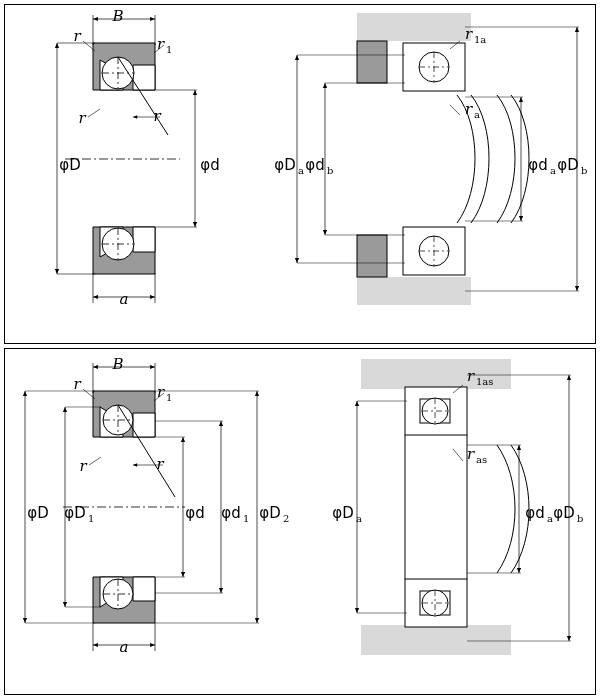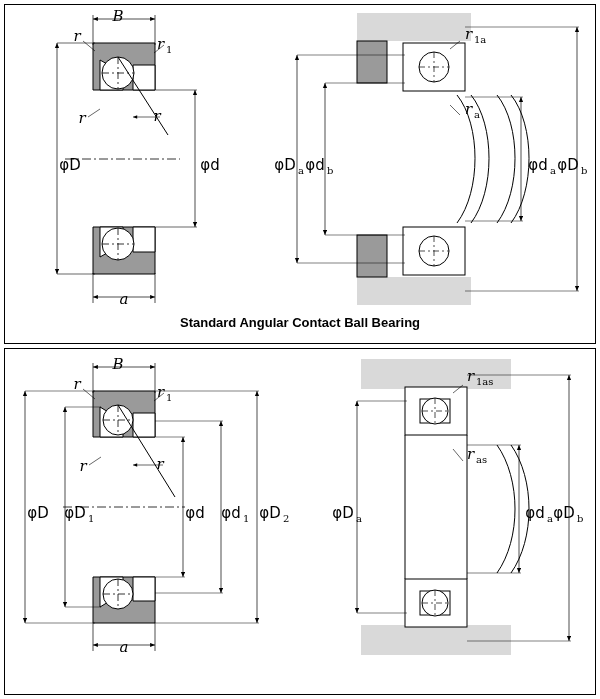--- a/index.html
+++ b/index.html
@@ -152,21 +152,20 @@
       <defs>
         <marker id="arrE" markerWidth="8" markerHeight="8" refX="7" refY="3" orient="auto">
           <path d="M0,0 L7,3 L0,6 z" fill="#000"></path>
         </marker>
         <marker id="arrS" markerWidth="8" markerHeight="8" refX="0" refY="3" orient="auto">
           <path d="M7,0 L0,3 L7,6 z" fill="#000"></path>
         </marker>
       </defs>
     </svg>
 
-    <div class="caption" id="cap-top">Standard Angular Contact Ball Bearing</div>
   </div>
 
   <div class="panel" id="panel-bottom">
     <svg width="590" height="345" viewBox="0 0 590 345">
 
       <g>
 
         <path d="M88 42 L150 42 L150 88 L88 88 Z" fill="#9a9a9a" stroke="#000" stroke-width="1"></path>
         <path d="M95 58 L95 88 L118 88 L118 72 Z" fill="#ffffff" stroke="#000" stroke-width="1"></path>
         <path d="M150 64 L128 64 L128 88 L150 88 Z" fill="#ffffff" stroke="#000" stroke-width="1"></path>

